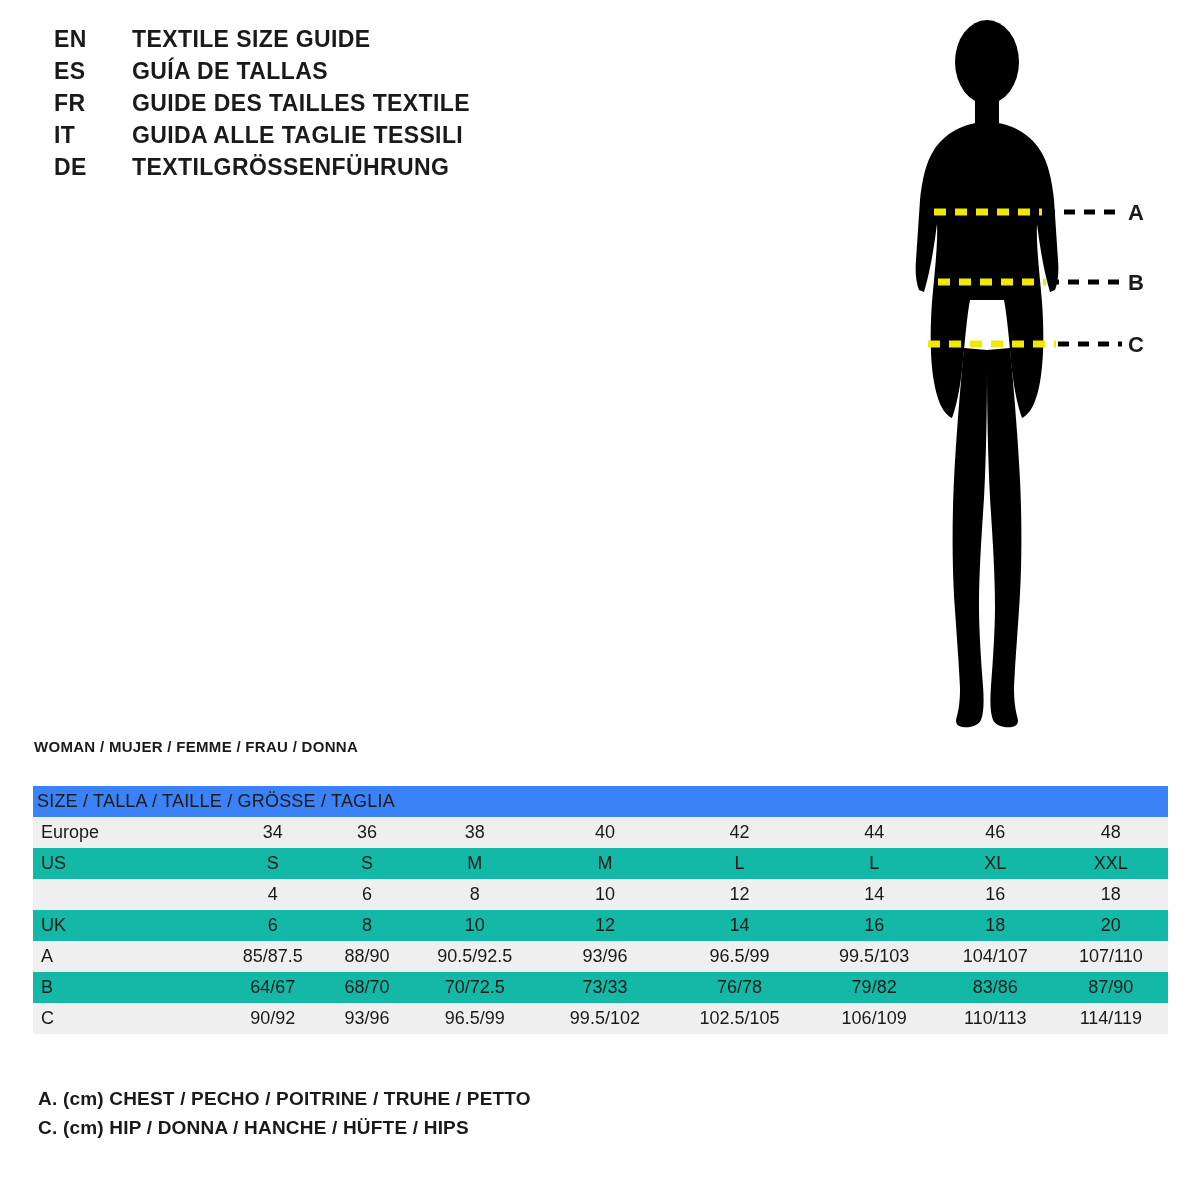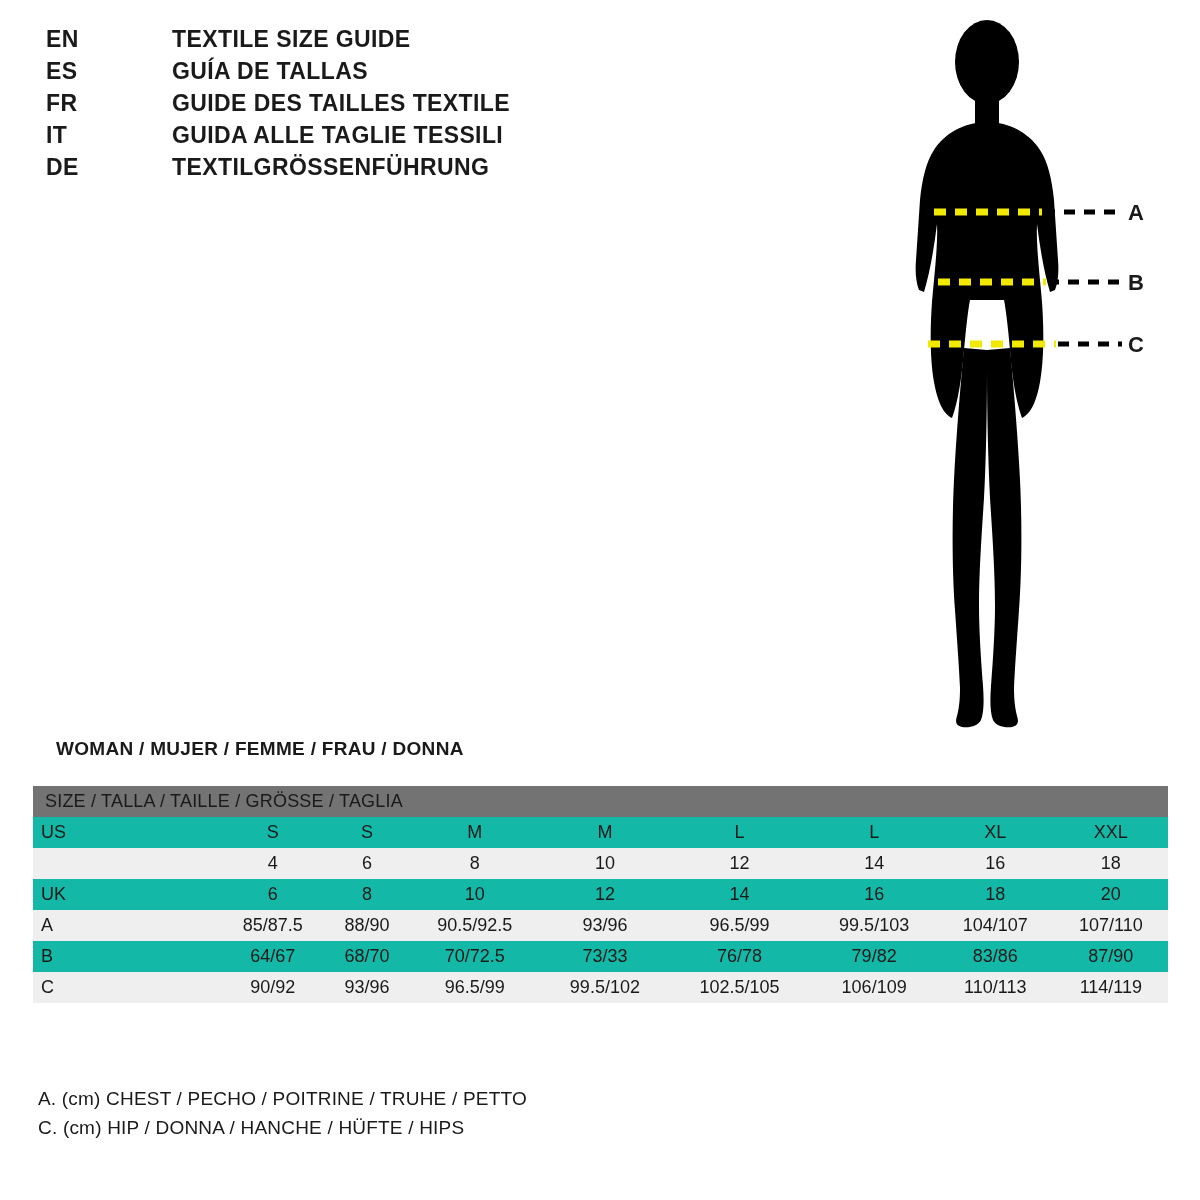--- a/index.html
+++ b/index.html
@@ -12,41 +12,40 @@
     height: 1200px;
     position: relative;
     font-family: "Liberation Sans", sans-serif;
     color: #1a1a1a;
     overflow: hidden;
   }
 
   
   #title-block {
     position: absolute;
-    left: 46px;
+    left: 54px;
     top: 26px;
     width: 620px;
   }
   .title-row {
     display: flex;
     align-items: baseline;
     height: 32px;
   }
   .title-lang {
     width: 78px;
     font-size: 23px;
     font-weight: bold;
     letter-spacing: 0.4px;
   }
   .title-text {
     font-size: 23px;
     font-weight: bold;
     letter-spacing: 0.4px;
     white-space: nowrap;
-    margin-left: 48px;
   }
 
   
   #figure-area {
     position: absolute;
     left: 860px;
     top: 10px;
     width: 330px;
     height: 740px;
   }
@@ -55,46 +54,46 @@
   .measure-letter {
     position: absolute;
     font-size: 22px;
     font-weight: bold;
     color: #1a1a1a;
   }
 
   
   #section-caption {
     position: absolute;
-    left: 56px;
+    left: 34px;
     top: 738px;
-    font-size: 19px;
+    font-size: 15px;
     font-weight: bold;
     letter-spacing: 0.3px;
   }
 
   
   #size-table {
     position: absolute;
     left: 33px;
     top: 786px;
     width: 1135px;
     border-collapse: collapse;
     font-size: 18px;
   }
   #size-table th, #size-table td {
     padding: 0;
     height: 31px;
     font-weight: normal;
     color: #1a1a1a;
   }
   #size-table thead th {
-    background: #737373;
+    background: #3b82f6;
     text-align: left;
-    padding-left: 12px;
+    padding-left: 4px;
     font-size: 18px;
     font-weight: normal;
     letter-spacing: 0.2px;
   }
   #size-table tbody tr.odd  td { background: #efefef; }
   #size-table tbody tr.even td { background: #14b8a6; }
   #size-table tbody td.label {
     text-align: left;
     padding-left: 8px;
     width: 178px;
@@ -105,21 +104,21 @@
 
   
   #legend {
     position: absolute;
     left: 38px;
     top: 1088px;
     width: 800px;
   }
   .legend-row {
     font-size: 19px;
-    font-weight: normal;
+    font-weight: bold;
     letter-spacing: 0.2px;
     height: 29px;
     white-space: nowrap;
   }
 </style>
 </head>
 <body>
 
 <div id="title-block">
   <div class="title-row">
@@ -221,20 +220,31 @@
 
 <div id="section-caption">WOMAN / MUJER / FEMME / FRAU / DONNA</div>
 
 <table id="size-table">
   <thead>
     <tr>
       <th colspan="9">SIZE / TALLA / TAILLE / GRÖSSE / TAGLIA</th>
     </tr>
   </thead>
   <tbody>
+    <tr class="odd">
+      <td class="label">Europe</td>
+      <td class="val">34</td>
+      <td class="val">36</td>
+      <td class="val">38</td>
+      <td class="val">40</td>
+      <td class="val">42</td>
+      <td class="val">44</td>
+      <td class="val">46</td>
+      <td class="val">48</td>
+    </tr>
     <tr class="even">
       <td class="label">US</td>
       <td class="val">S</td>
       <td class="val">S</td>
       <td class="val">M</td>
       <td class="val">M</td>
       <td class="val">L</td>
       <td class="val">L</td>
       <td class="val">XL</td>
       <td class="val">XXL</td>

